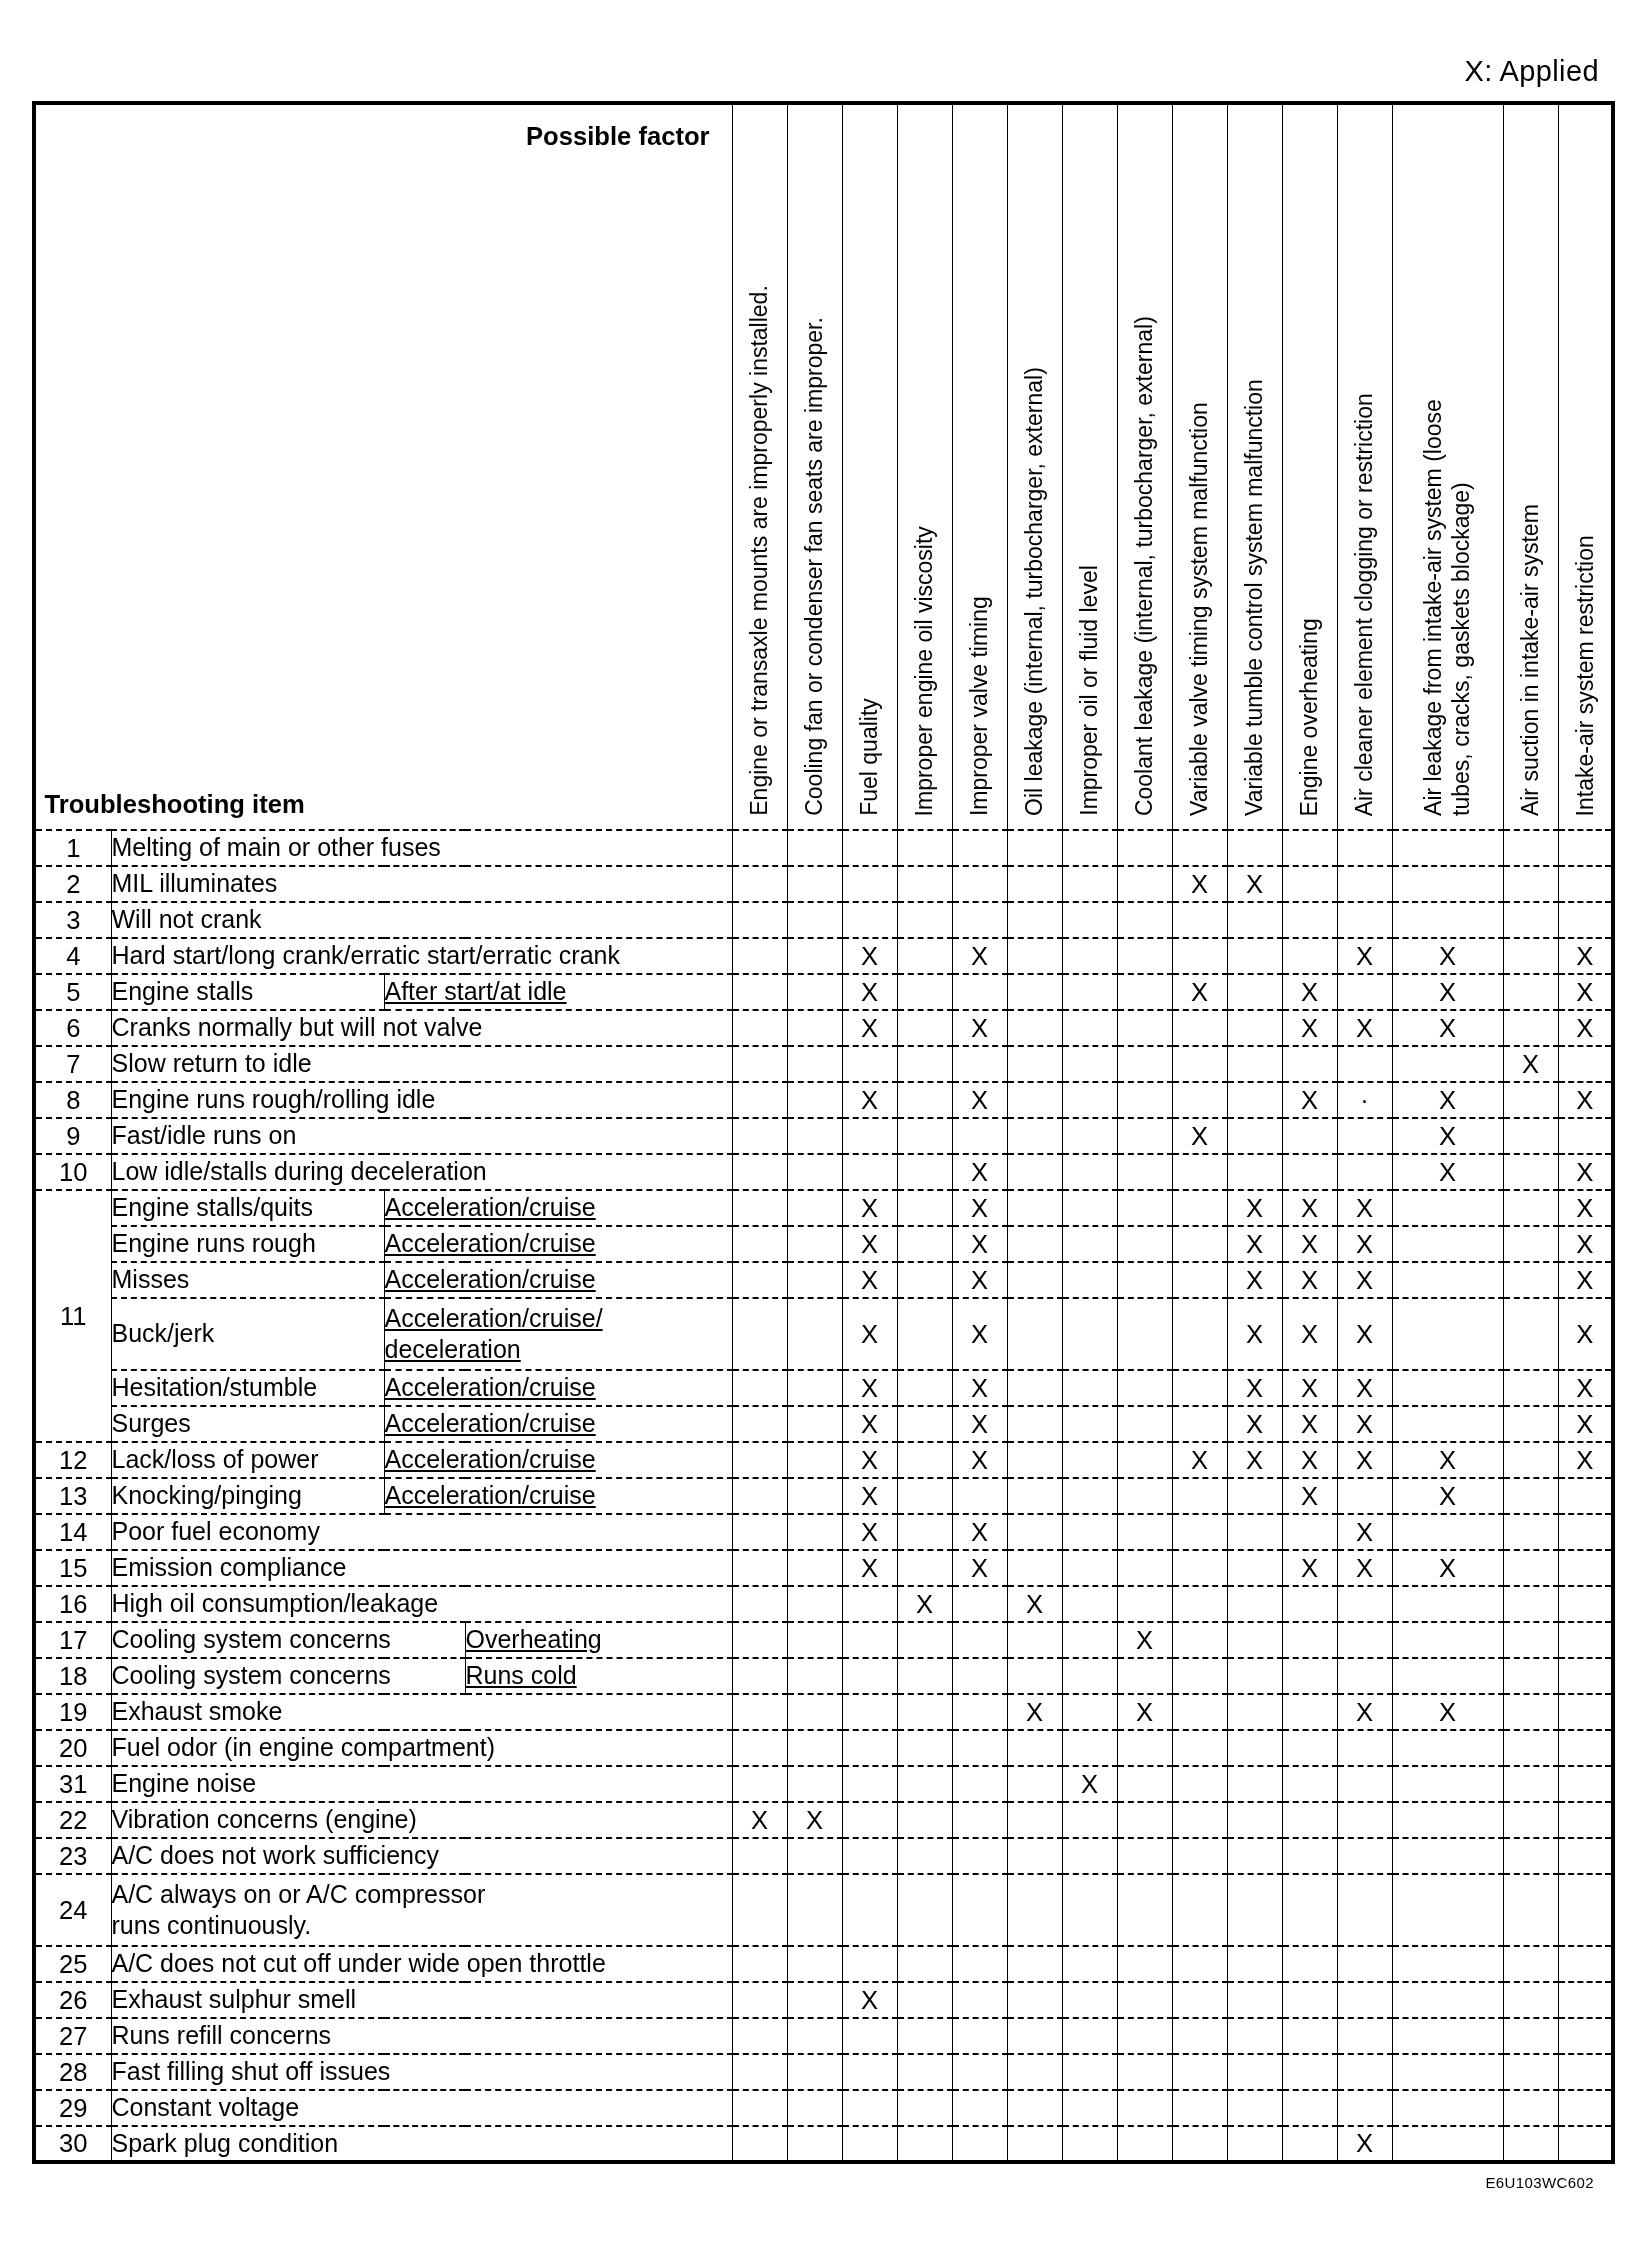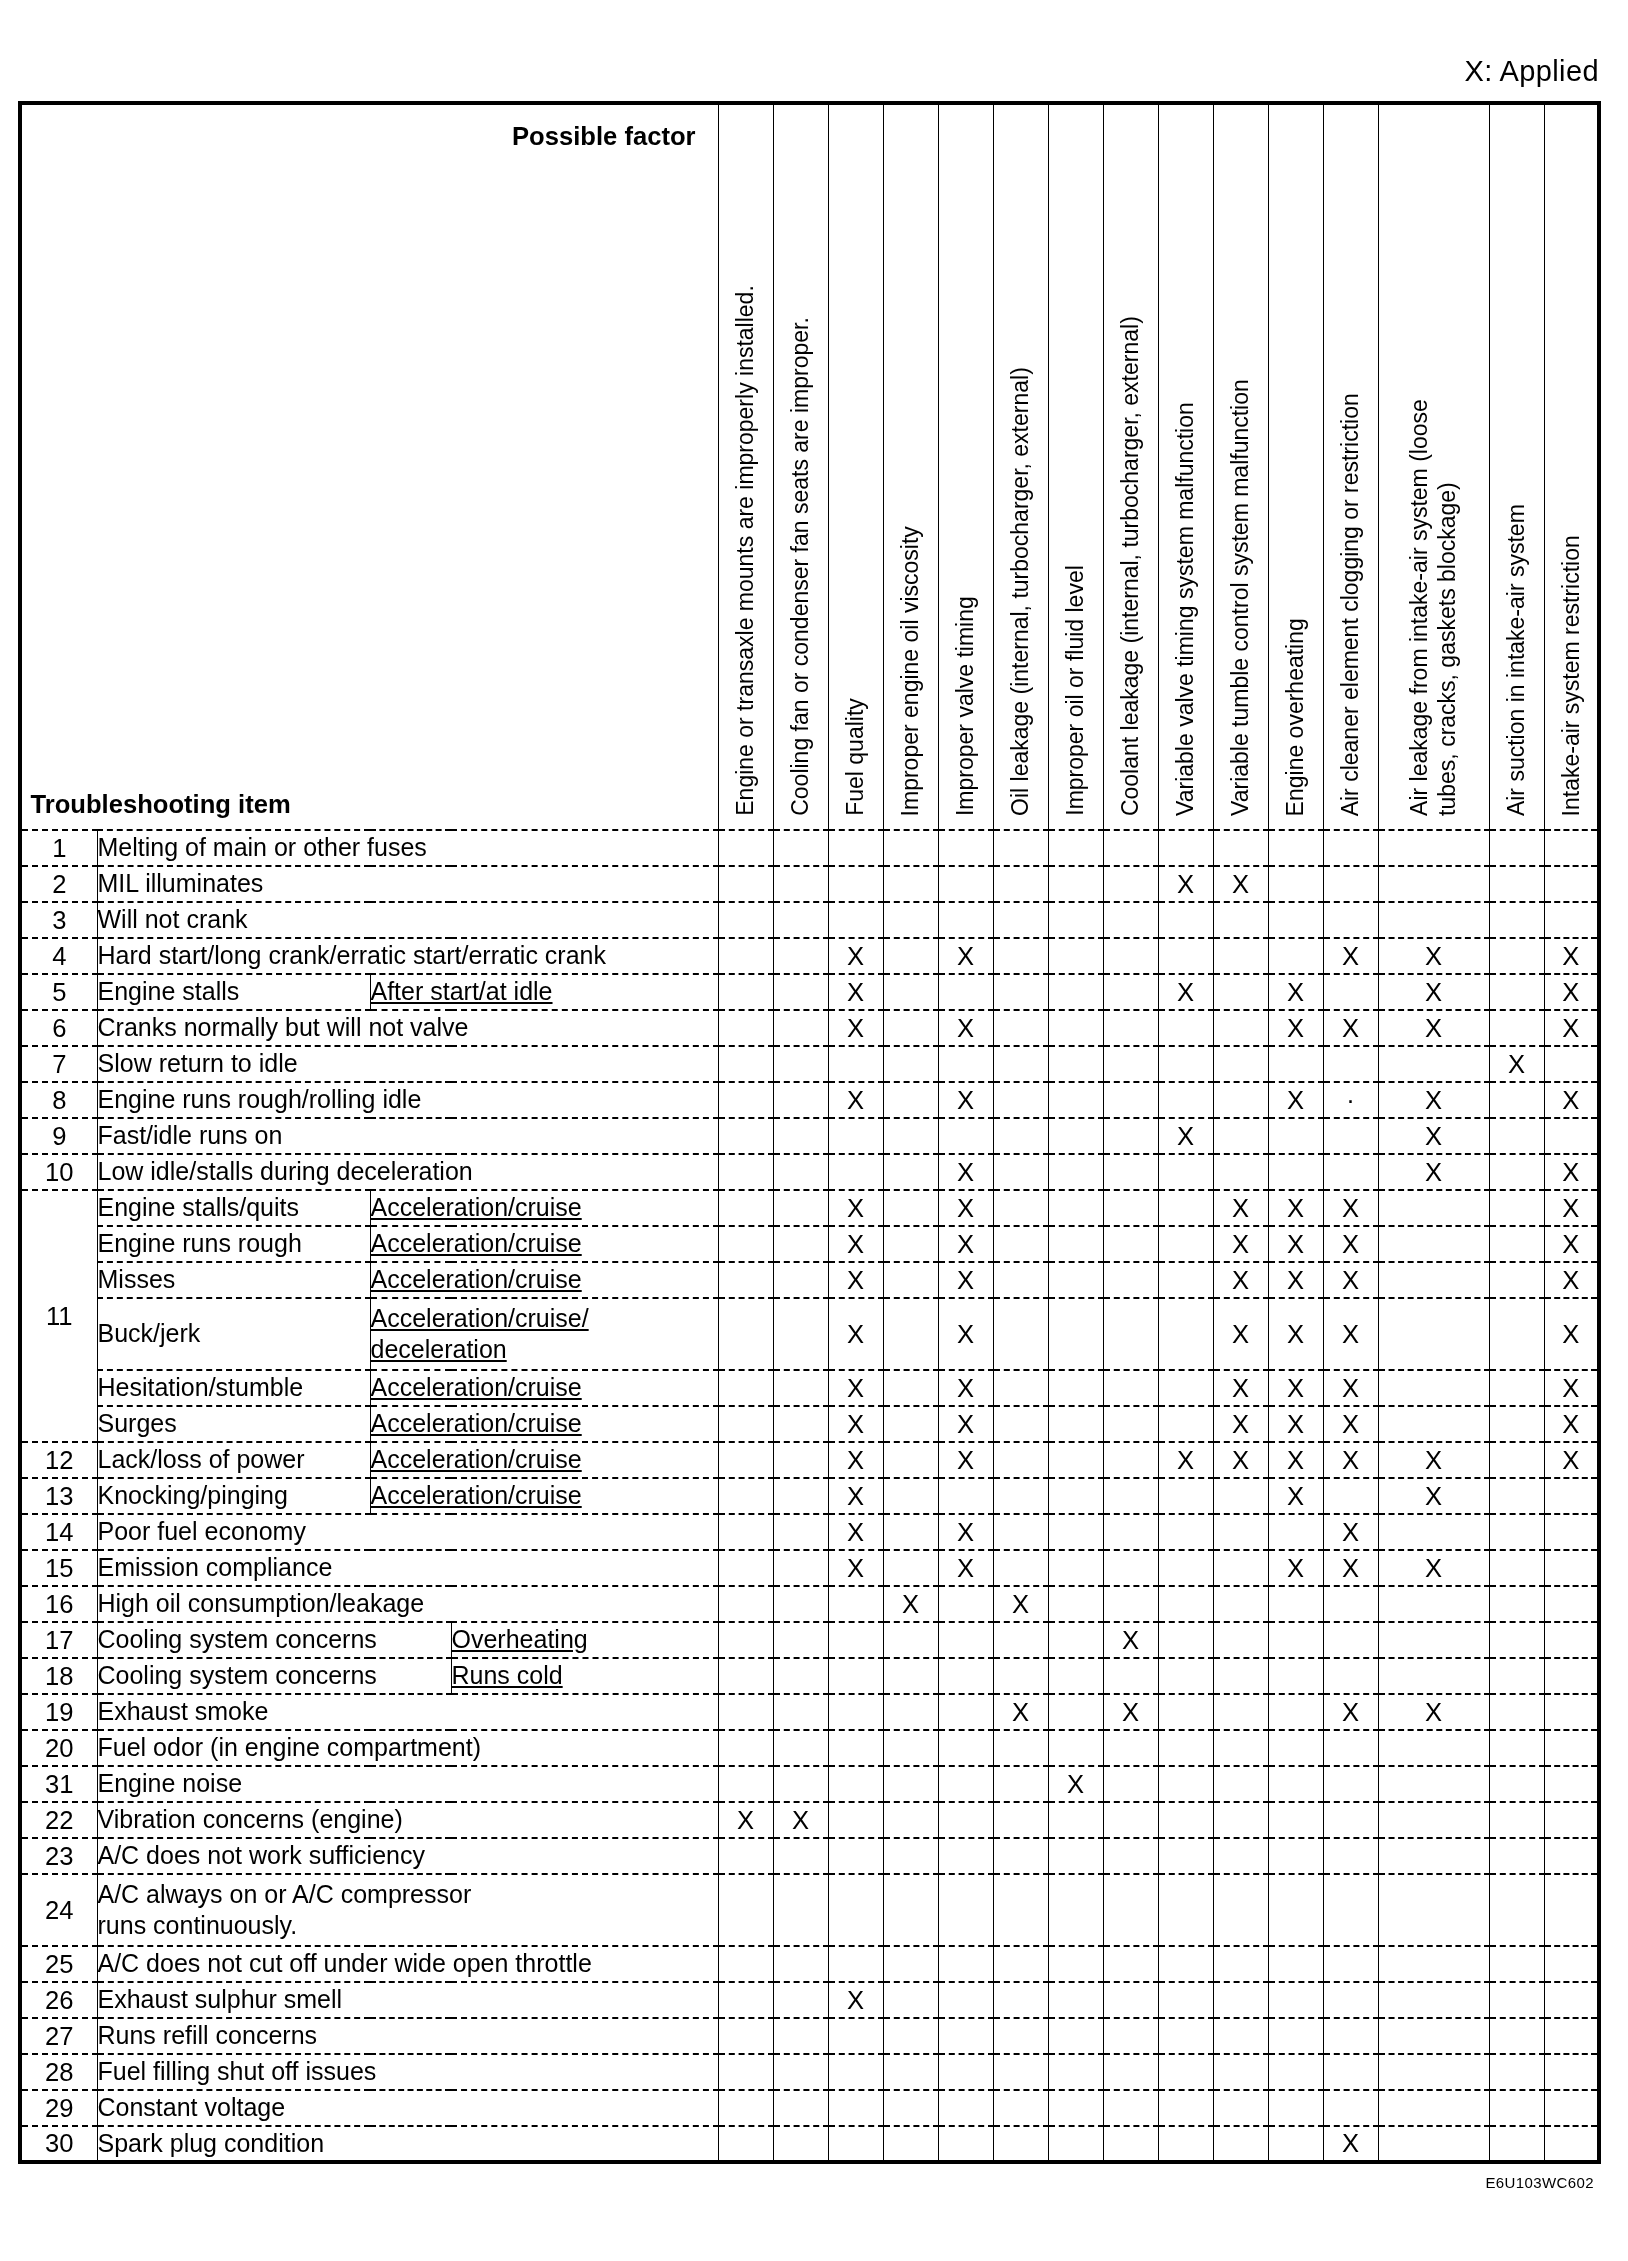--- a/index.html
+++ b/index.html
@@ -6,21 +6,21 @@
   body{
     width:1628px;height:2261px;position:relative;
     background:#ffffff;color:#000;
     font-family:"Liberation Sans",sans-serif;
     -webkit-font-smoothing:antialiased;
   }
   .legend{
     position:absolute;top:55px;right:29px;
     font-size:29px;letter-spacing:0.4px;
   }
-  .table-host{position:absolute;top:101px;left:18px;}
+  .table-host{position:absolute;top:101px;left:32px;}
   table.matrix{
     border-collapse:collapse;table-layout:fixed;
     border:4.3px solid #000;
   }
   table.matrix th,table.matrix td{
     padding:0;margin:0;
     border-left:1.7px solid #000;border-right:1.7px solid #000;
     border-top:2.6px dashed #000;border-bottom:2.6px dashed #000;
   }
   tr.header-row{height:727px;}
@@ -724,21 +724,21 @@
           <td class="mark"></td>
           <td class="mark"></td>
           <td class="mark"></td>
           <td class="mark"></td>
           <td class="mark"></td>
           <td class="mark"></td>
           <td class="mark"></td>
         </tr>
         <tr>
           <td class="num" rowspan="1">28</td>
-          <td class="label" colspan="3">Fuel filling shut off issues</td>
+          <td class="label" colspan="3">Fast filling shut off issues</td>
           <td class="mark"></td>
           <td class="mark"></td>
           <td class="mark"></td>
           <td class="mark"></td>
           <td class="mark"></td>
           <td class="mark"></td>
           <td class="mark"></td>
           <td class="mark"></td>
           <td class="mark"></td>
           <td class="mark"></td>

